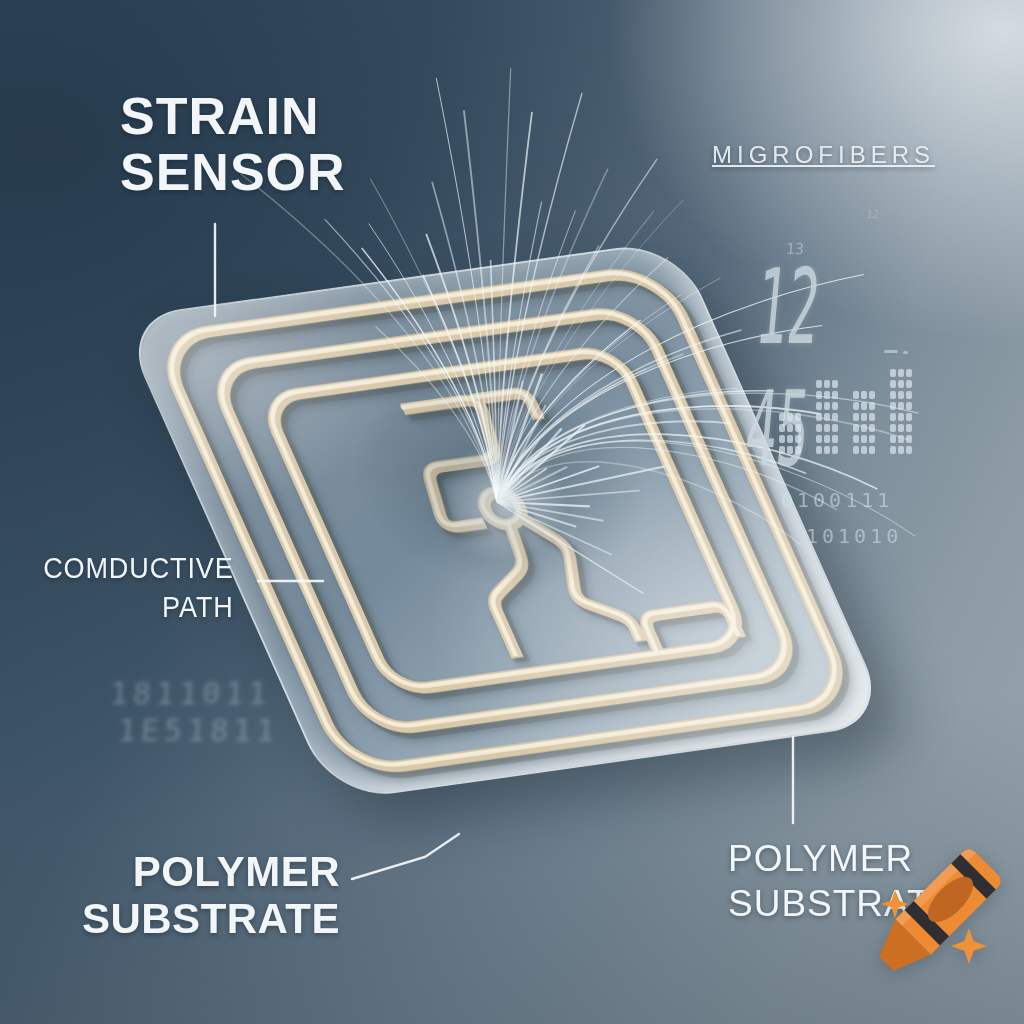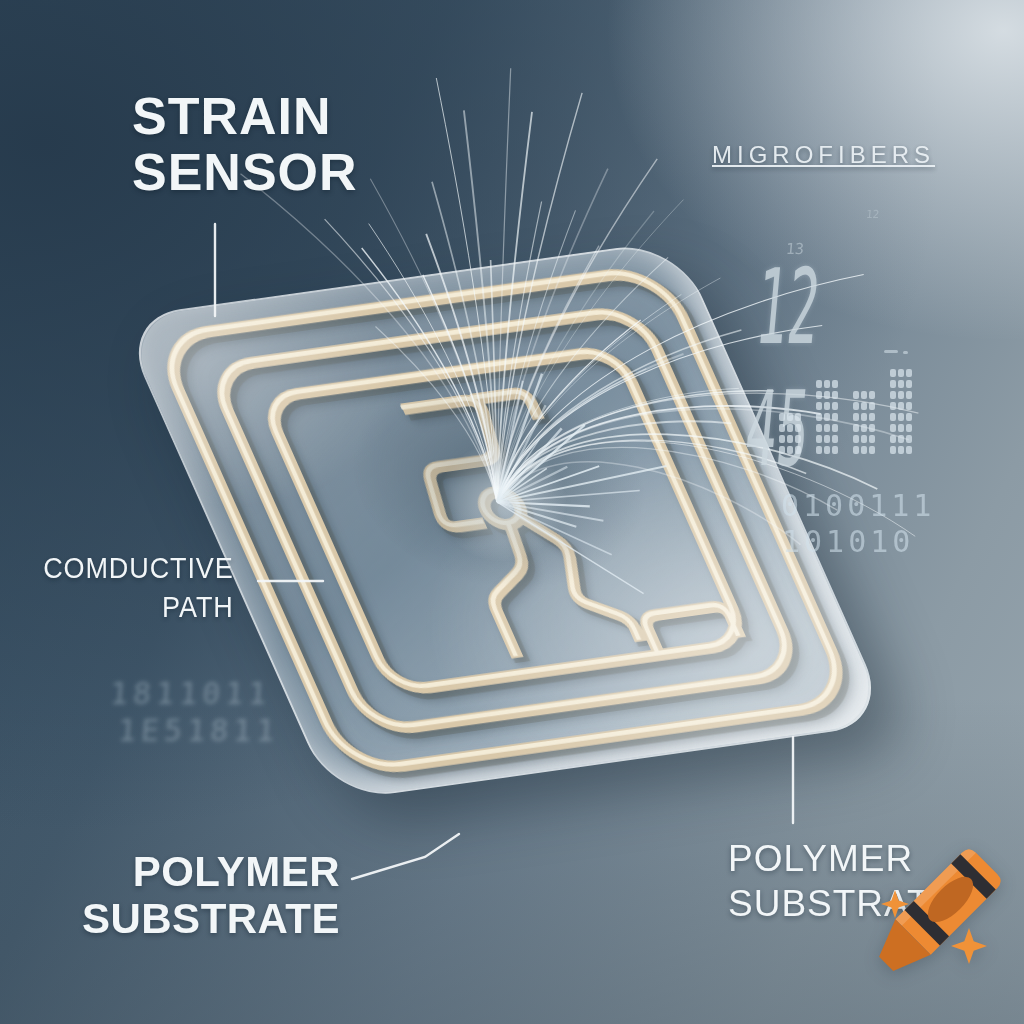--- a/index.html
+++ b/index.html
@@ -34,36 +34,36 @@
   .trace-shadow{fill:none;stroke:#55584f;stroke-width:15;opacity:.30;}
   .trace-main{fill:none;stroke:#d9c8a9;stroke-width:12;}
   .trace-hi{fill:none;stroke:#f9f2df;stroke-width:4.5;opacity:.85;}
   
   .fibers,.annot{position:absolute;left:0;top:0;width:1024px;height:1024px;pointer-events:none;}
   .annot line,.annot path{stroke:#f2f6f8;stroke-width:2.4;stroke-linecap:round;fill:none;opacity:.95;}
   .glow{position:absolute;left:437px;top:442px;width:130px;height:120px;border-radius:50%;
         background:radial-gradient(closest-side, rgba(240,248,252,.55), rgba(240,248,252,0));}
   
   .lbl{color:#f2f6f8;text-shadow:0 2px 5px rgba(12,28,40,.40);}
-  .title{left:132px;top:88px;font-size:52px;font-weight:700;letter-spacing:1px;line-height:1.08;}
+  .title{left:120px;top:88px;font-size:52px;font-weight:700;letter-spacing:1px;line-height:1.08;}
   .microfibers{left:712px;top:141px;font-size:24px;font-weight:400;letter-spacing:5px;color:#e9eff3;opacity:.95;text-decoration:underline;}
   .comductive{right:790px;top:548px;font-size:30px;font-weight:400;letter-spacing:1px;line-height:1.3;
               text-align:right;transform:scaleX(.9);transform-origin:100% 0;}
   .poly-left{right:684px;top:848px;font-size:42px;font-weight:700;letter-spacing:.5px;line-height:1.12;text-align:right;}
   .poly-right{left:728px;top:836px;font-size:37px;font-weight:400;letter-spacing:1px;line-height:1.22;}
   
   .mono{font-family:"DejaVu Sans Mono",monospace;}
   .readout{left:762px;top:246px;font-size:104px;color:#cdd9e0;opacity:.82;
            transform:skewX(-5deg) scaleX(.5);transform-origin:0 0;
            text-shadow:0 0 7px rgba(205,220,230,.35);}
   .readout-s{left:786px;top:240px;font-size:15px;color:#cdd9e0;opacity:.5;transform:skewX(-5deg);}
   .readout-t{left:866px;top:208px;font-size:11px;color:#cdd9e0;opacity:.35;transform:skewX(-5deg);}
-  .binary{font-size:30px;letter-spacing:4px;color:rgba(208,224,234,.58);filter:blur(.4px);}
+  .binary{font-size:20px;letter-spacing:4px;color:rgba(208,224,234,.58);filter:blur(.4px);}
   .bin1{left:781px;top:488px;}
-  .bin2{left:782px;top:524px;}
+  .bin2{left:806px;top:524px;}
   .faded{font-size:30px;letter-spacing:5px;color:rgba(195,210,220,.38);filter:blur(2.3px);transform:skewX(-4deg);}
   .fad1{left:110px;top:676px;}
   .fad2{left:118px;top:713px;}
   .tick{position:absolute;background:rgba(215,228,235,.55);border-radius:2px;height:3px;}
   
   .equalizer{left:779px;top:366px;height:88px;display:flex;align-items:flex-end;gap:15px;opacity:.85;}
   .eq-bar{display:flex;flex-direction:column;}
   .eq-row{display:flex;gap:2px;margin-top:3px;}
   .eq-dot{width:6px;height:8px;border-radius:2px;background:rgba(220,231,238,.82);}
   

